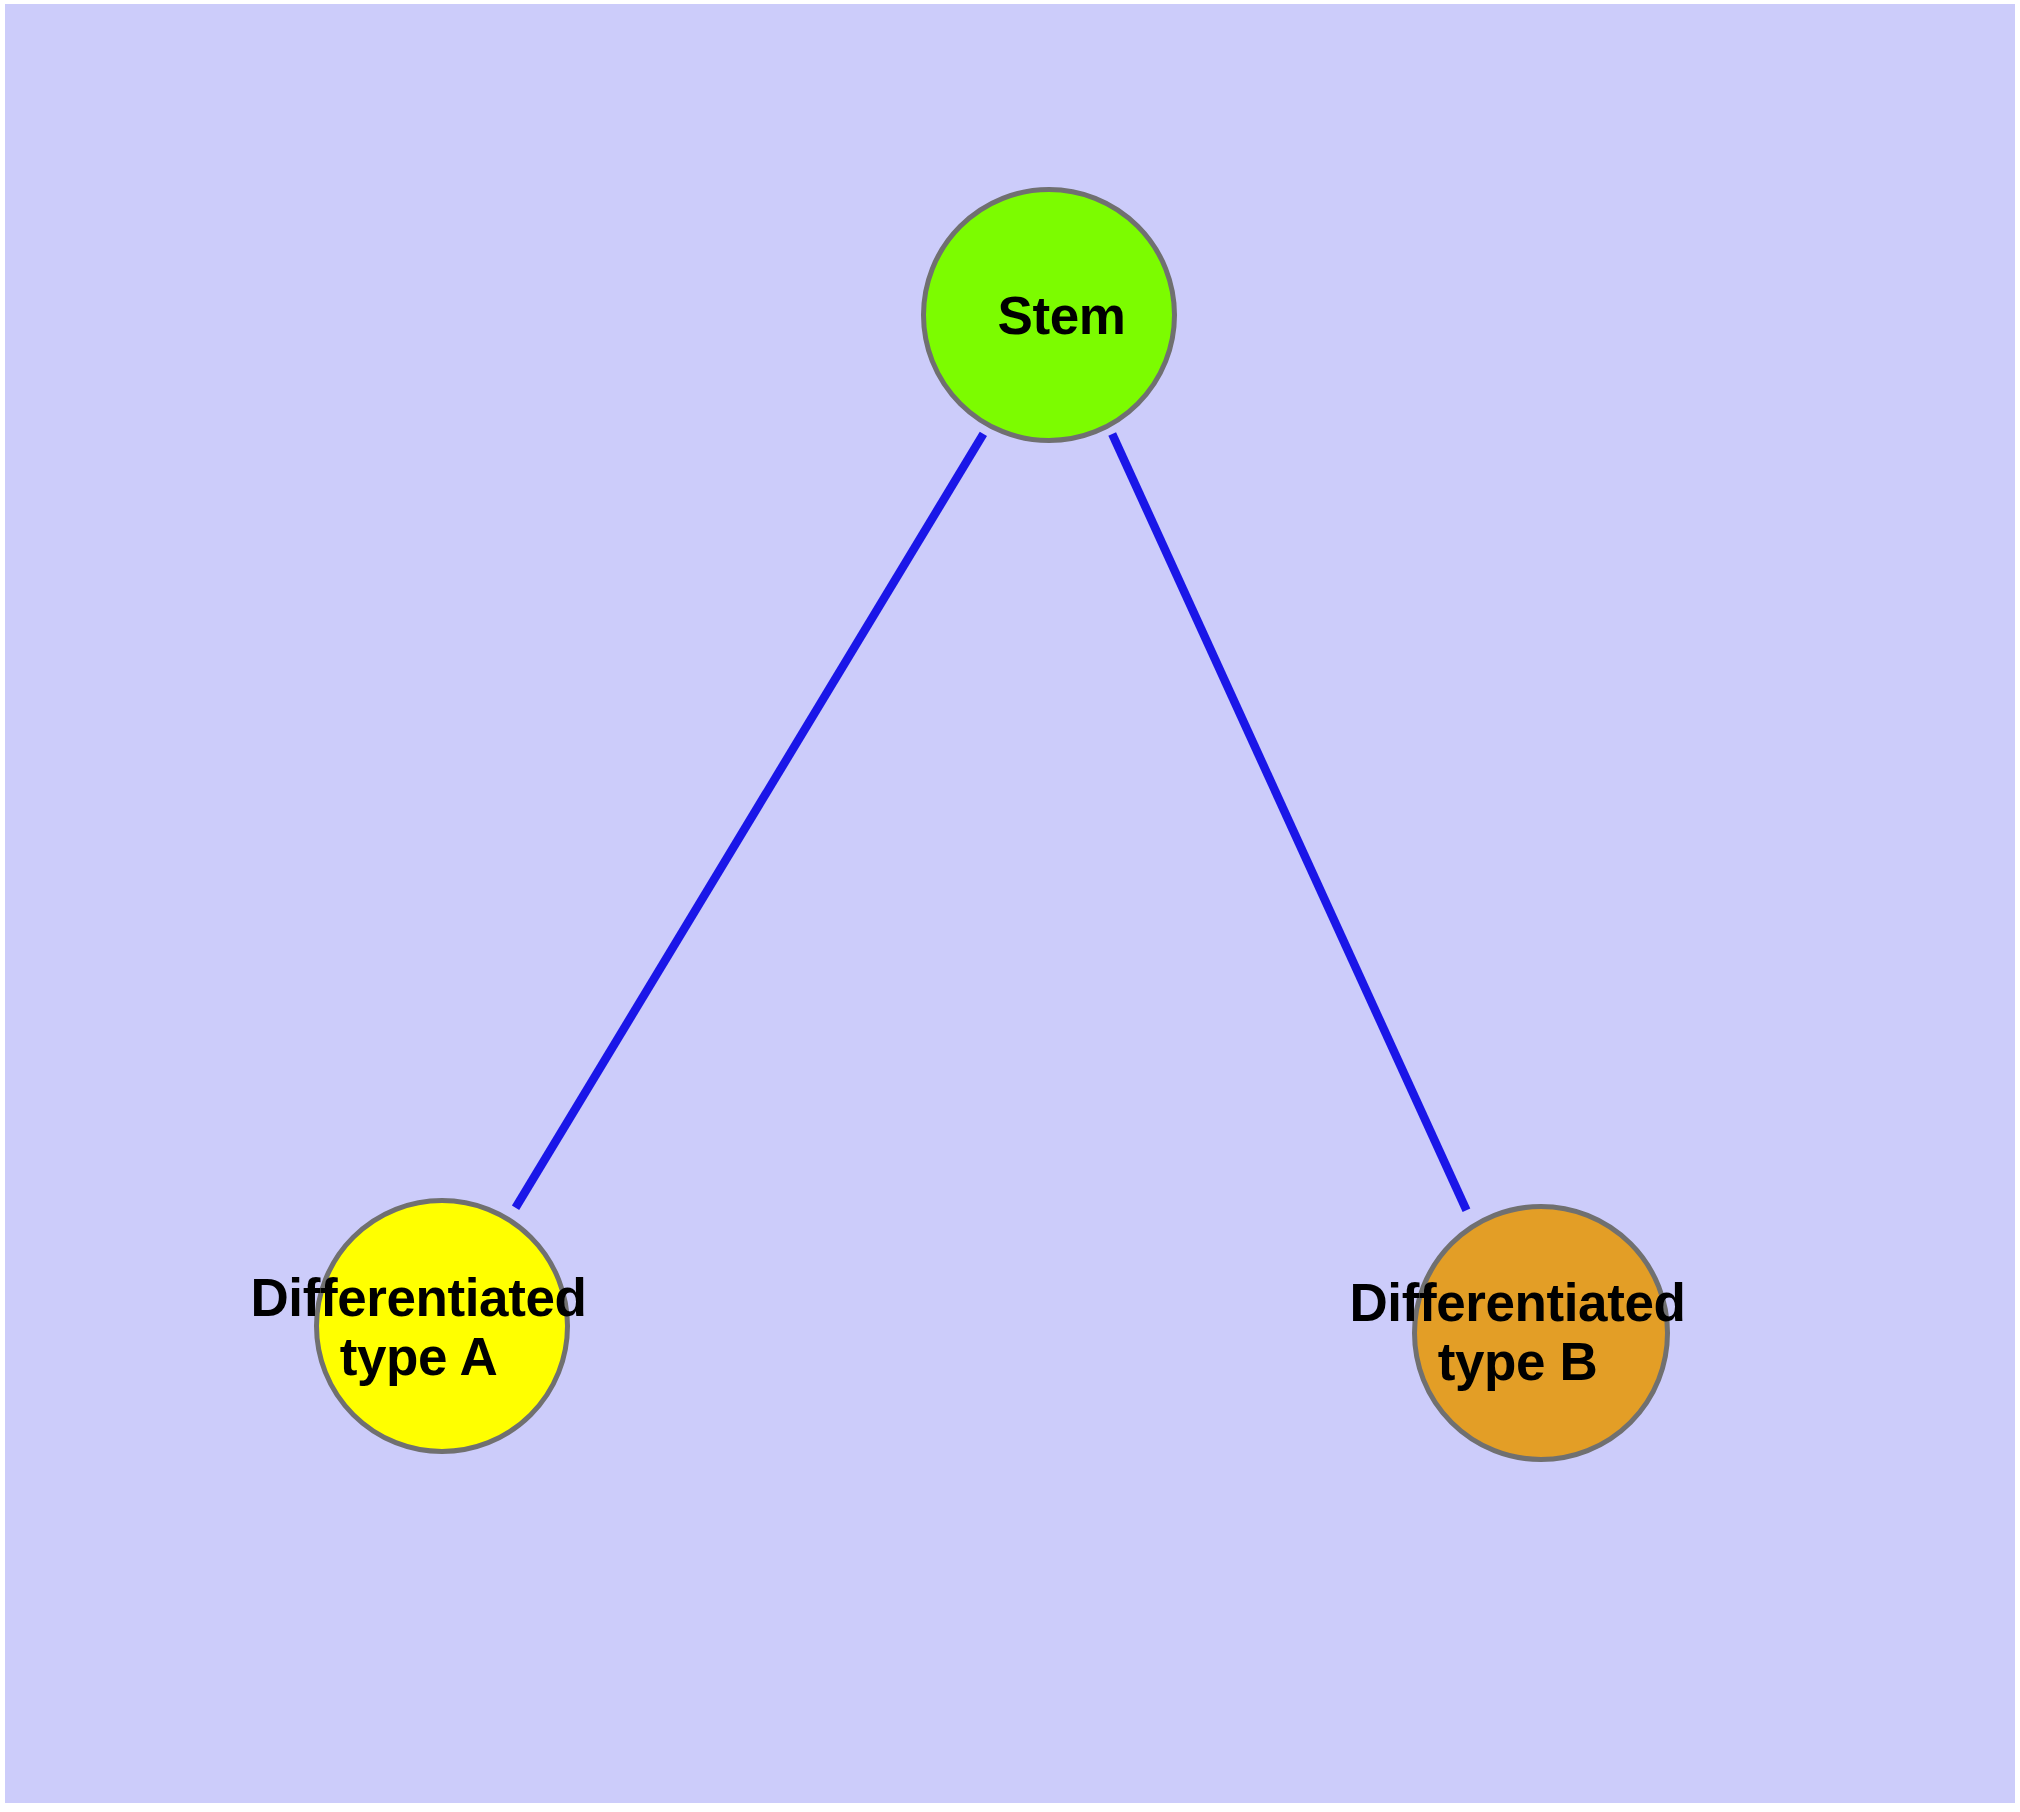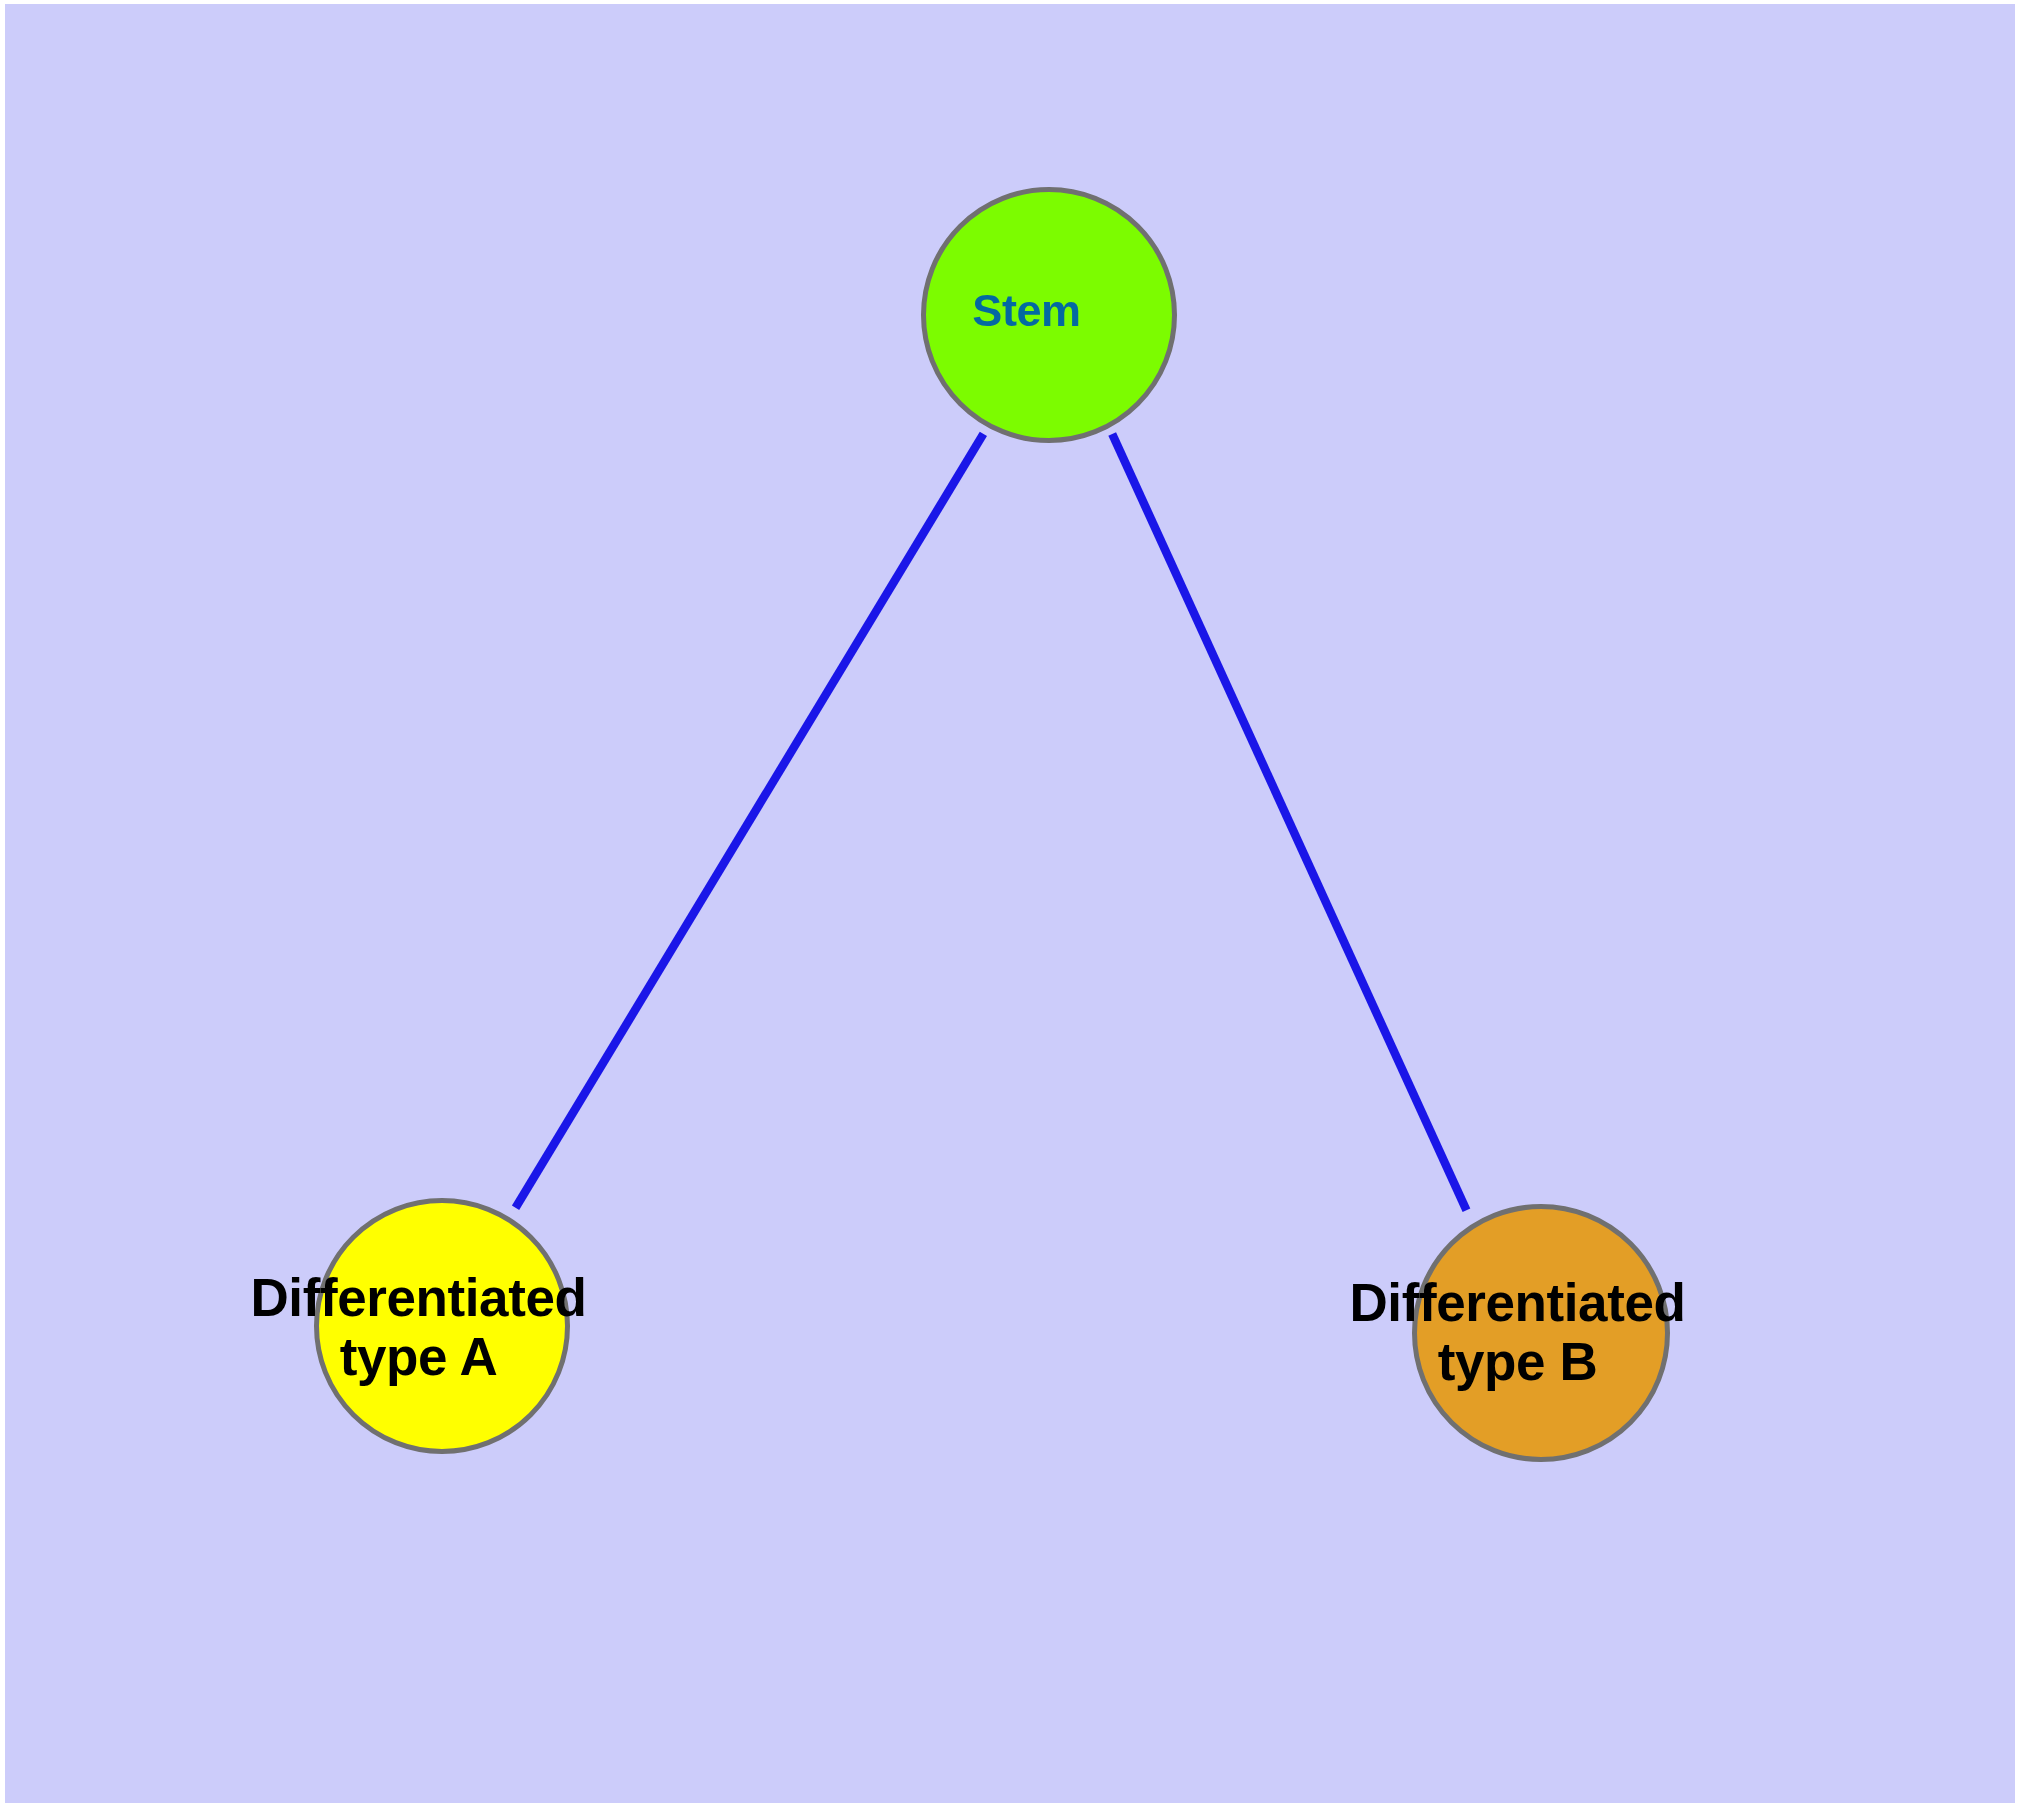--- a/index.html
+++ b/index.html
@@ -62,21 +62,21 @@
 
   <svg id="graph-svg" viewBox="0 0 2384 2138" xmlns="http://www.w3.org/2000/svg">
     <g id="edges-group">
         <line x1="1160" y1="512" x2="608" y2="1425" stroke="#1a16e8" stroke-width="10" stroke-linecap="butt" class="edge-line"></line>
         <line x1="1312" y1="512" x2="1730" y2="1428" stroke="#1a16e8" stroke-width="10" stroke-linecap="butt" class="edge-line"></line>
       </g>
   </svg>
 
   <div id="nodes-layer">
       <div class="node" style="left: 921px; top: 187px; width: 256px; height: 256px; background: rgb(124, 252, 0); border-color: rgb(112, 112, 112);"></div>
-      <div class="node-label" style="font-size: 45px; color: #0369a1; width: 1017px; left: 518px; top: 286px;">Stem</div>
+      <div class="node-label" style="font-size: 53px; color: #000000; width: 1017px; left: 553px; top: 286px;">Stem</div>
       <div class="node" style="left: 314px; top: 1198px; width: 256px; height: 256px; background: rgb(255, 255, 0); border-color: rgb(112, 112, 112);"></div>
       <div class="node-label" style="font-size: 53px; color: rgb(0, 0, 0); width: 1017px; left: -90px; top: 1268px;">Differentiated
 type A</div>
       <div class="node" style="left: 1412px; top: 1204px; width: 258px; height: 258px; background: rgb(227, 158, 38); border-color: rgb(112, 112, 112);"></div>
       <div class="node-label" style="font-size: 53px; color: rgb(0, 0, 0); width: 1017px; left: 1009px; top: 1273px;">Differentiated
 type B</div>
     </div>
 
 </div>
 

